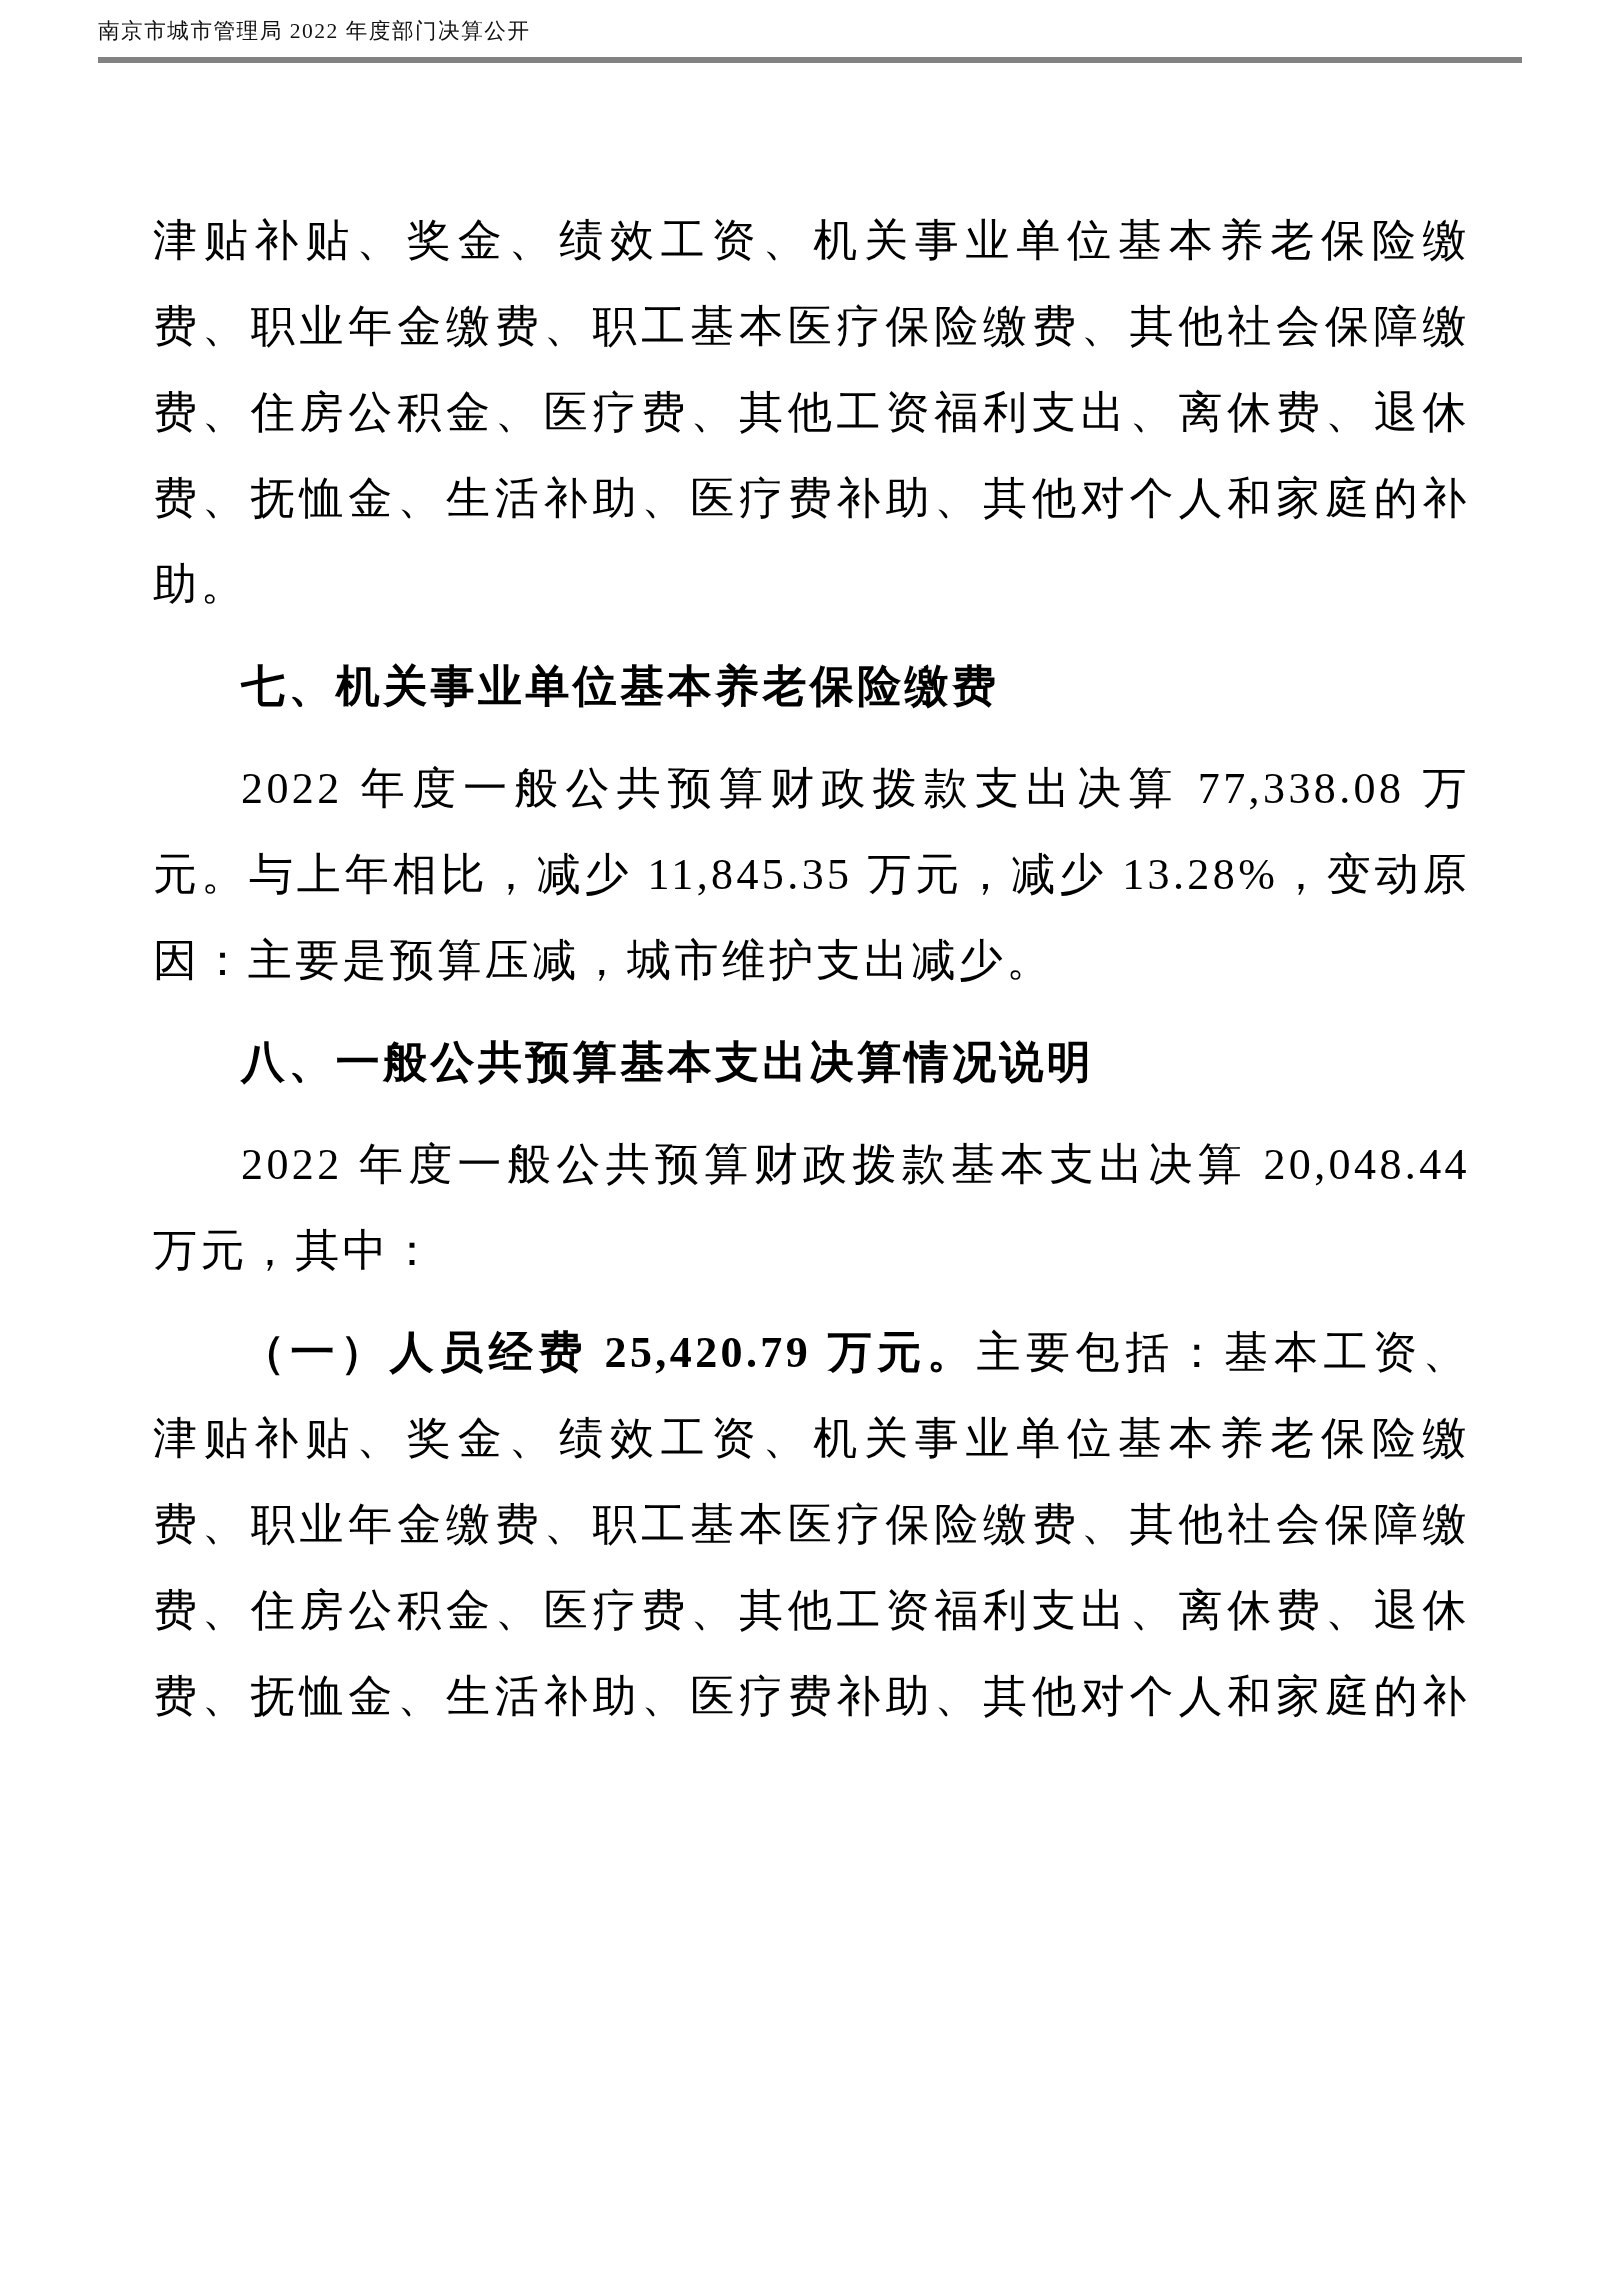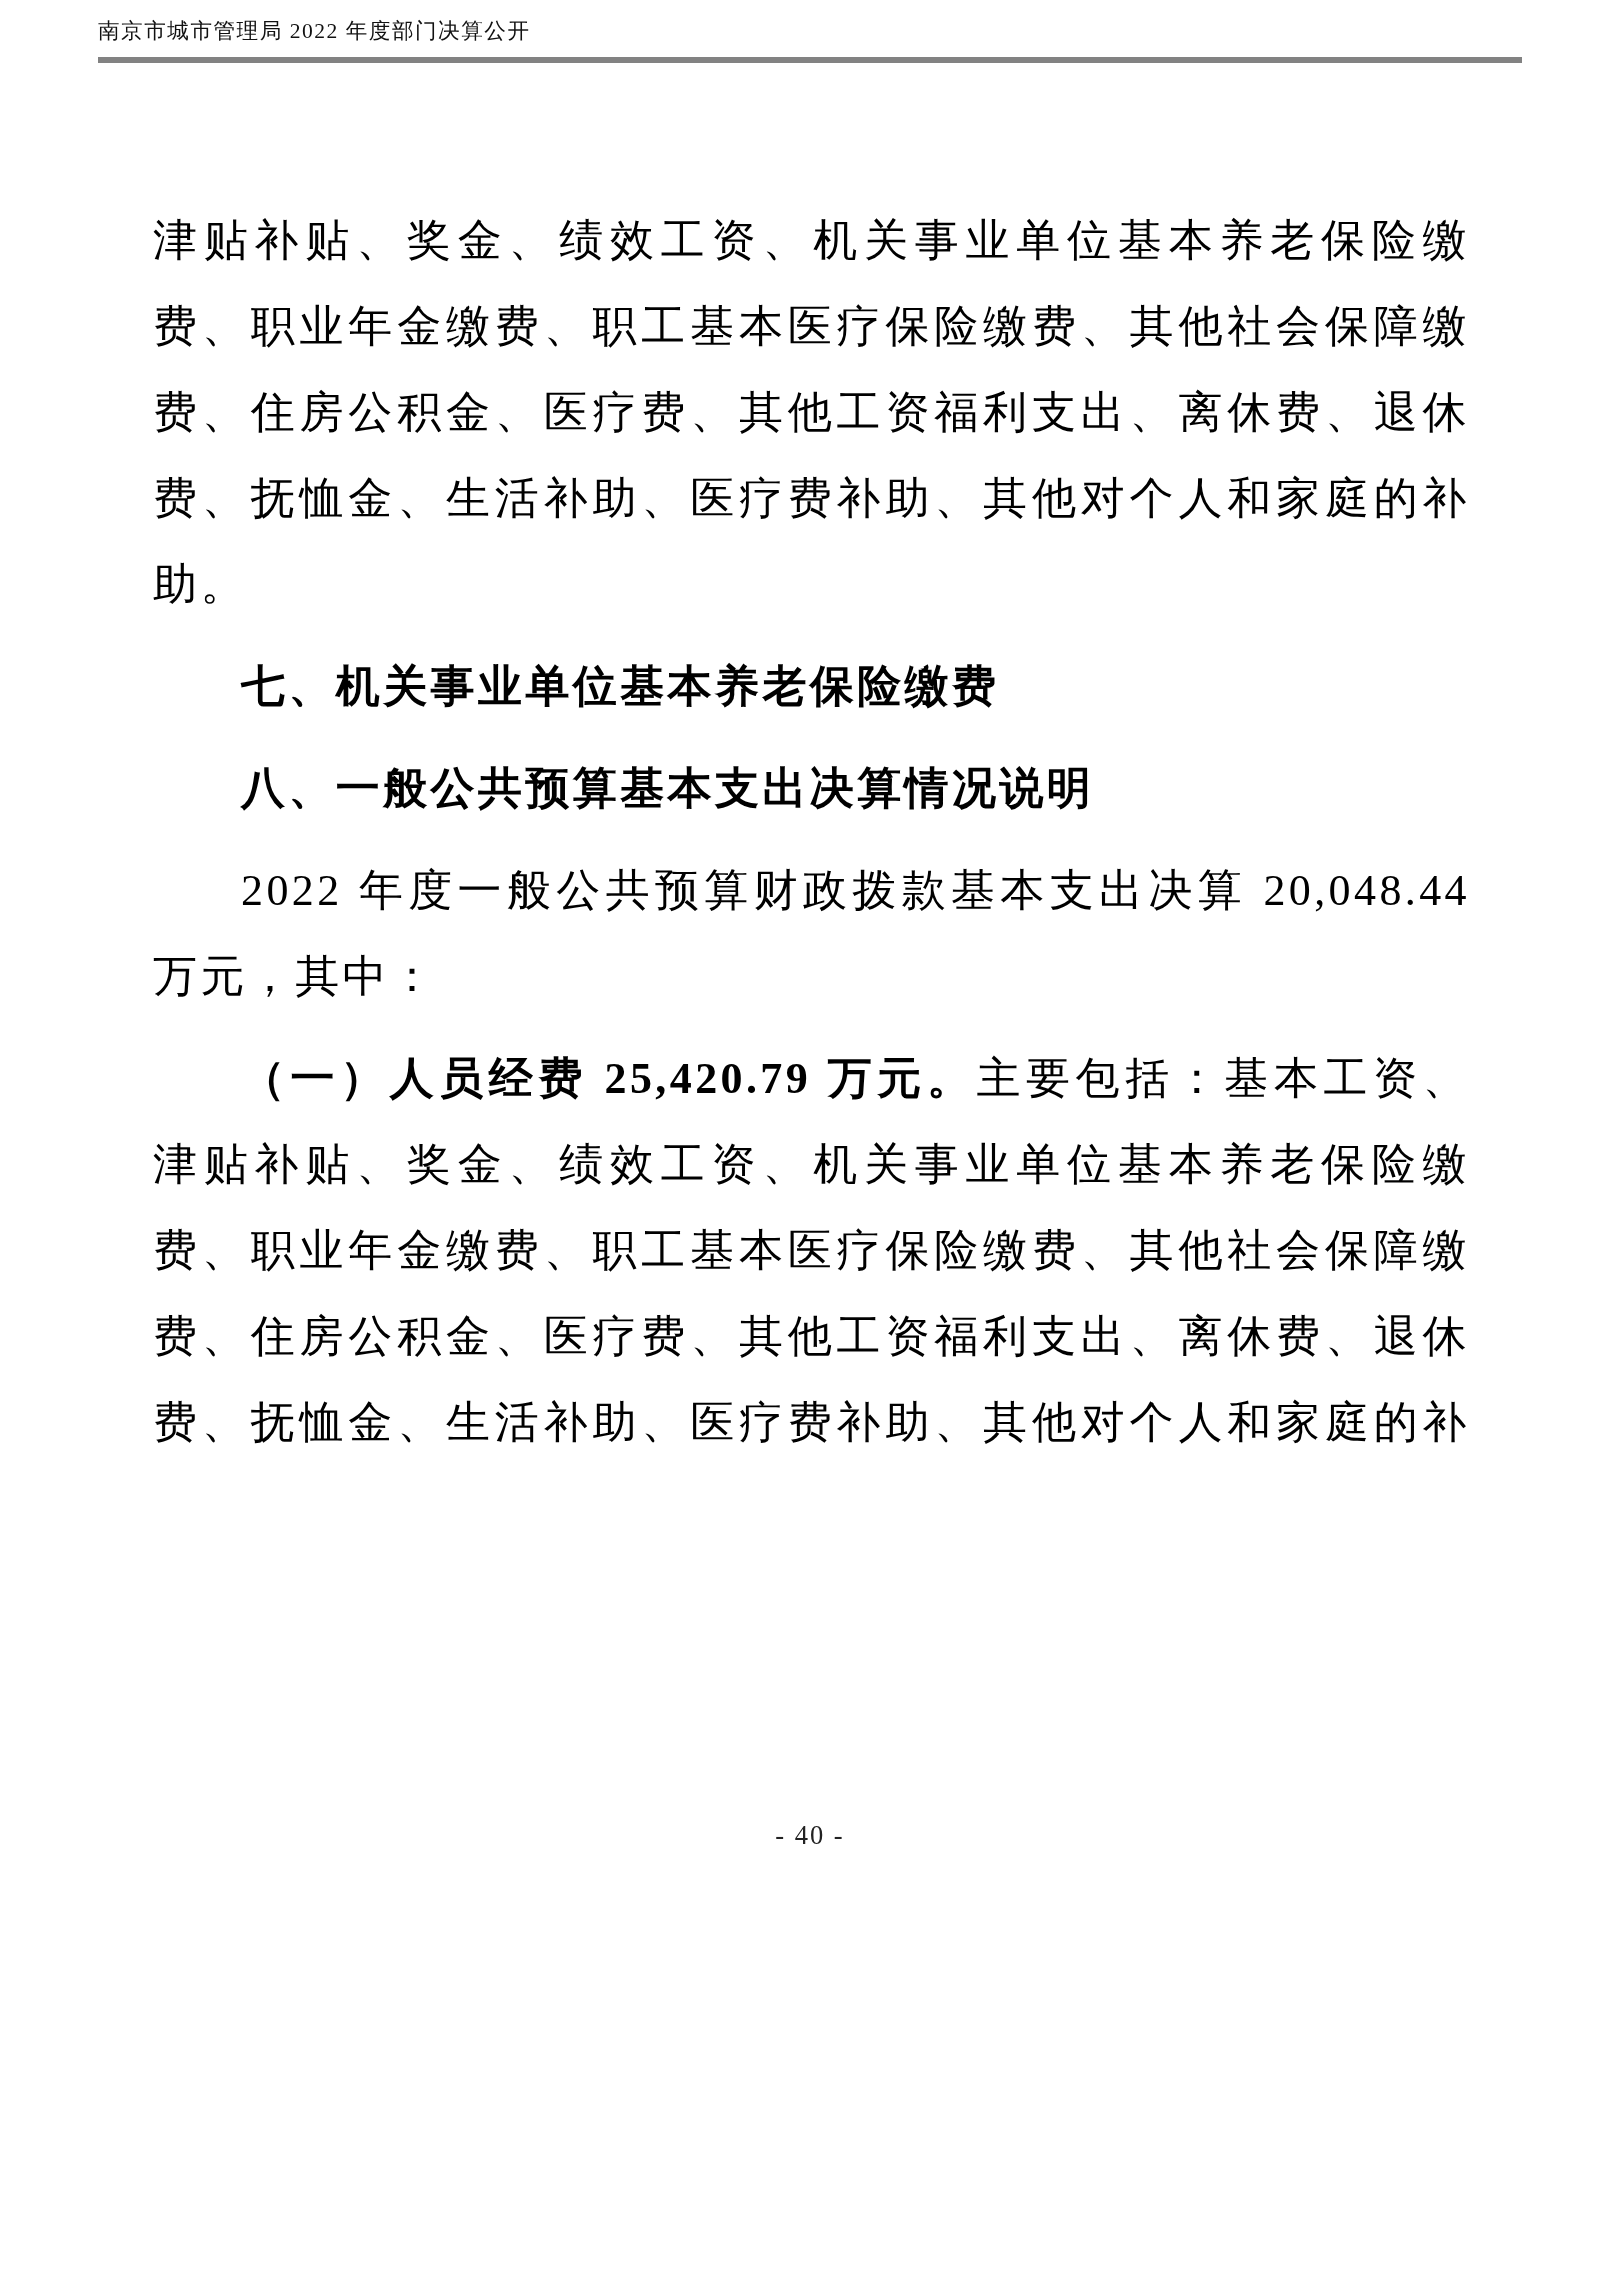--- a/index.html
+++ b/index.html
@@ -66,25 +66,25 @@
 
   <div class="header-rule"></div>
 
   <div class="content">
 
     <div class="block"><span class="seg">津贴补贴、奖金、绩效工资、机关事业单位基本养老保险缴费、职业年金缴费、职工基本医疗保险缴费、其他社会保障缴费、住房公积金、医疗费、其他工资福利支出、离休费、退休费、抚恤金、生活补助、医疗费补助、其他对个人和家庭的补助。</span></div>
 
 
     <div class="block indent"><span class="seg bold">七、机关事业单位基本养老保险缴费</span></div>
 
+    <div class="block indent"><span class="seg">2022 年度一般公共预算财政拨款支出决算 77,338.08 万元。与上年相比，减少 11,845.35 万元，减少 13.28%，变动原因：主要是预算压减，城市维护支出减少。</span></div>
 
     <div class="block indent"><span class="seg bold">八、一般公共预算基本支出决算情况说明</span></div>
 
     <div class="block indent"><span class="seg">2022 年度一般公共预算财政拨款基本支出决算 20,048.44 万元，其中：</span></div>
 
     <div class="block indent justify-last"><span class="seg bold">（一）人员经费 25,420.79 万元。</span><span class="seg">主要包括：基本工资、津贴补贴、奖金、绩效工资、机关事业单位基本养老保险缴费、职业年金缴费、职工基本医疗保险缴费、其他社会保障缴费、住房公积金、医疗费、其他工资福利支出、离休费、退休费、抚恤金、生活补助、医疗费补助、其他对个人和家庭的补</span></div>
 
   </div>
 
-  <div class="footer"><span>- 40 -</span></div>
 
 </div>
 
 
 </body></html>

